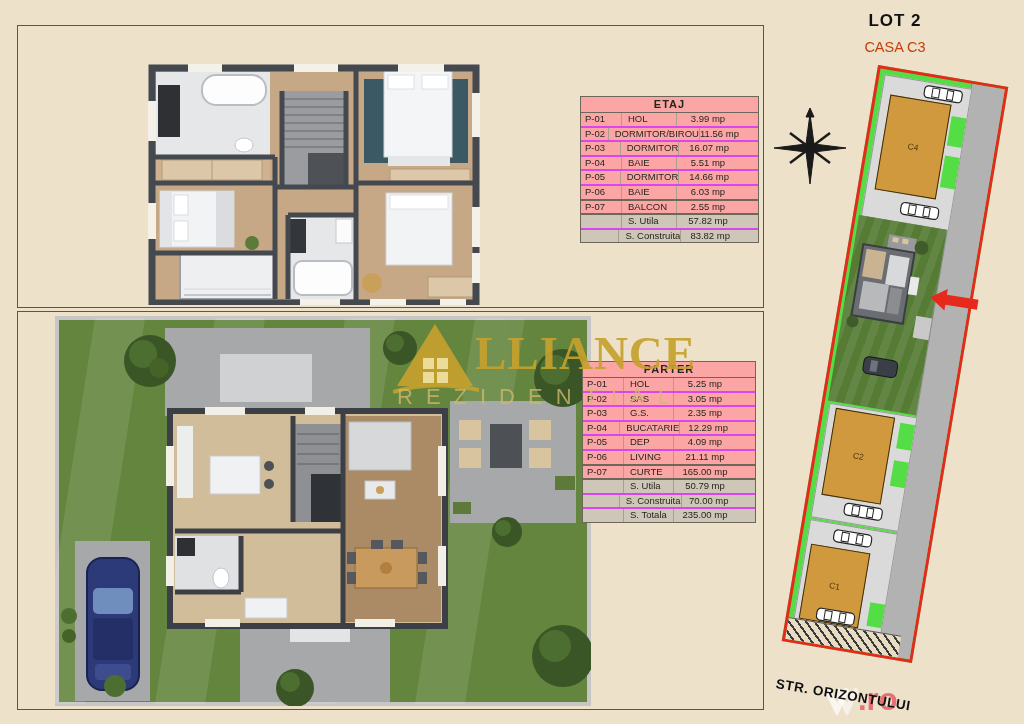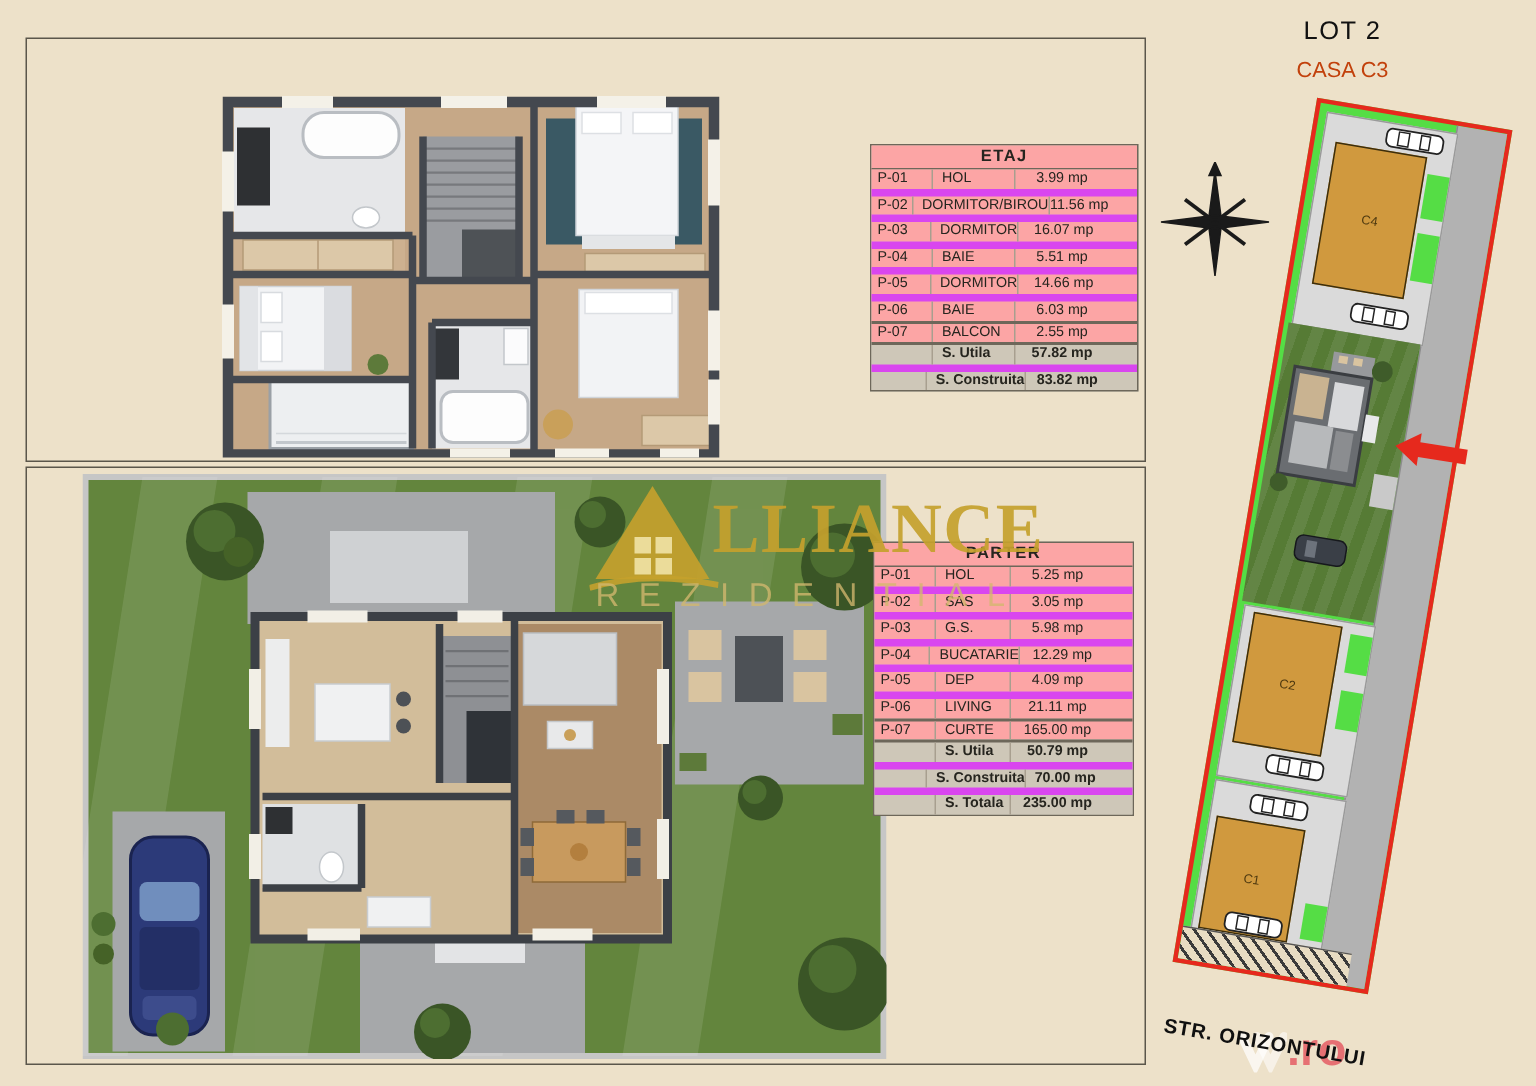--- a/index.html
+++ b/index.html
@@ -13,29 +13,29 @@
   .frame{position:absolute;border:1px solid #5b564b;}
   .frame-top{left:17px;top:25px;width:745px;height:281px;}
   .frame-bottom{left:17px;top:311px;width:745px;height:397px;}
 
   
   .tbl{position:absolute;background:#d6cfc0;border:1px solid #6d675a;
        font-size:9.5px;color:#26251f;z-index:4;}
   .tbl-head{height:15px;line-height:15px;text-align:center;font-weight:bold;
        font-size:11px;background:#fca5a5;border-bottom:1px solid #6d675a;letter-spacing:1px;}
   .tbl-row{display:flex;height:12.6px;line-height:12.6px;background:#fca5a5;}
-  .tbl-row + .tbl-row{border-top:5px solid #d946ef;}
+  .tbl-row + .tbl-row{border-top:2px solid #d946ef;}
   .tbl-row.sep{border-top:2px solid #6d675a;}
-  .tbl-row.total{font-weight:bold;background:#cec7b8;}
+  .tbl-row.total{font-weight:normal;background:#cec7b8;}
   .c-code{width:36px;padding-left:4px;border-right:1px solid #a89f8f;}
   .c-name{flex:1;padding-left:6px;white-space:nowrap;}
   .c-area{width:62px;text-align:center;padding-right:19px;border-left:1px solid #a89f8f;}
 
   
-  .lot-title{left:828px;top:11px;width:134px;text-align:center;font-weight:normal;
+  .lot-title{left:828px;top:11px;width:134px;text-align:center;font-weight:bold;
        font-size:17px;color:#111;letter-spacing:1px;}
   .casa-subtitle{left:828px;top:39px;width:134px;text-align:center;font-size:14.5px;color:#c2410c;}
 
   
   .parcel{left:829px;top:72px;width:126px;height:578px;background:#55dd45;
        border:3px solid #e6291d;transform:rotate(9.5deg);overflow:hidden;z-index:2;}
   .road{position:absolute;left:92px;top:0;width:34px;height:578px;background:#b2b2b2;
        border-left:1px solid #8b8b8b;}
   .court{position:absolute;background:#dadada;border:1px solid #9a9a9a;}
   .notch{position:absolute;background:#55dd45;}
@@ -369,21 +369,21 @@
       <span class="c-area">5.25 mp</span>
   </div>
   <div class="tbl-row">
     <span class="c-code">P-02</span>
       <span class="c-name">SAS</span>
       <span class="c-area">3.05 mp</span>
   </div>
   <div class="tbl-row">
     <span class="c-code">P-03</span>
       <span class="c-name">G.S.</span>
-      <span class="c-area">5.98 mp</span>
+      <span class="c-area">2.35 mp</span>
   </div>
   <div class="tbl-row">
     <span class="c-code">P-04</span>
       <span class="c-name">BUCATARIE</span>
       <span class="c-area">12.29 mp</span>
   </div>
   <div class="tbl-row">
     <span class="c-code">P-05</span>
       <span class="c-name">DEP</span>
       <span class="c-area">4.09 mp</span>

